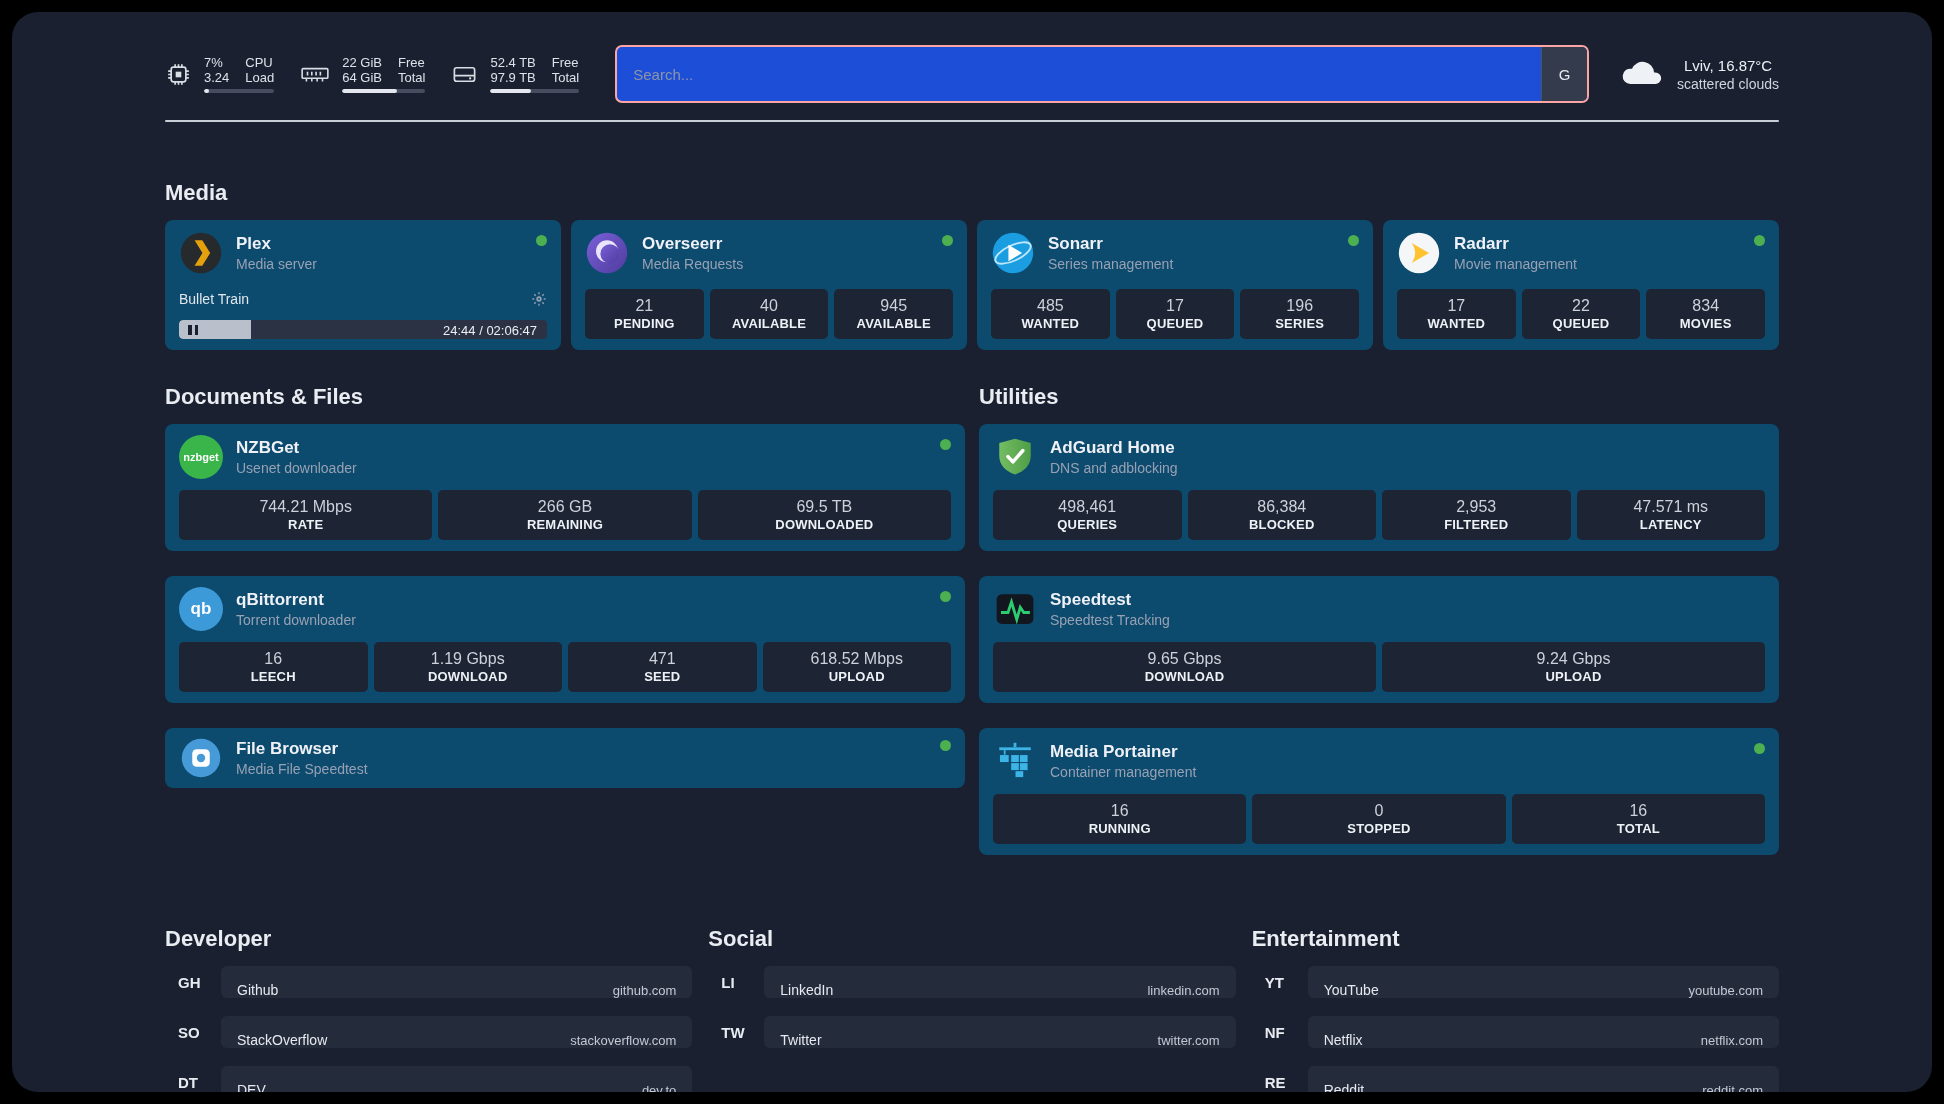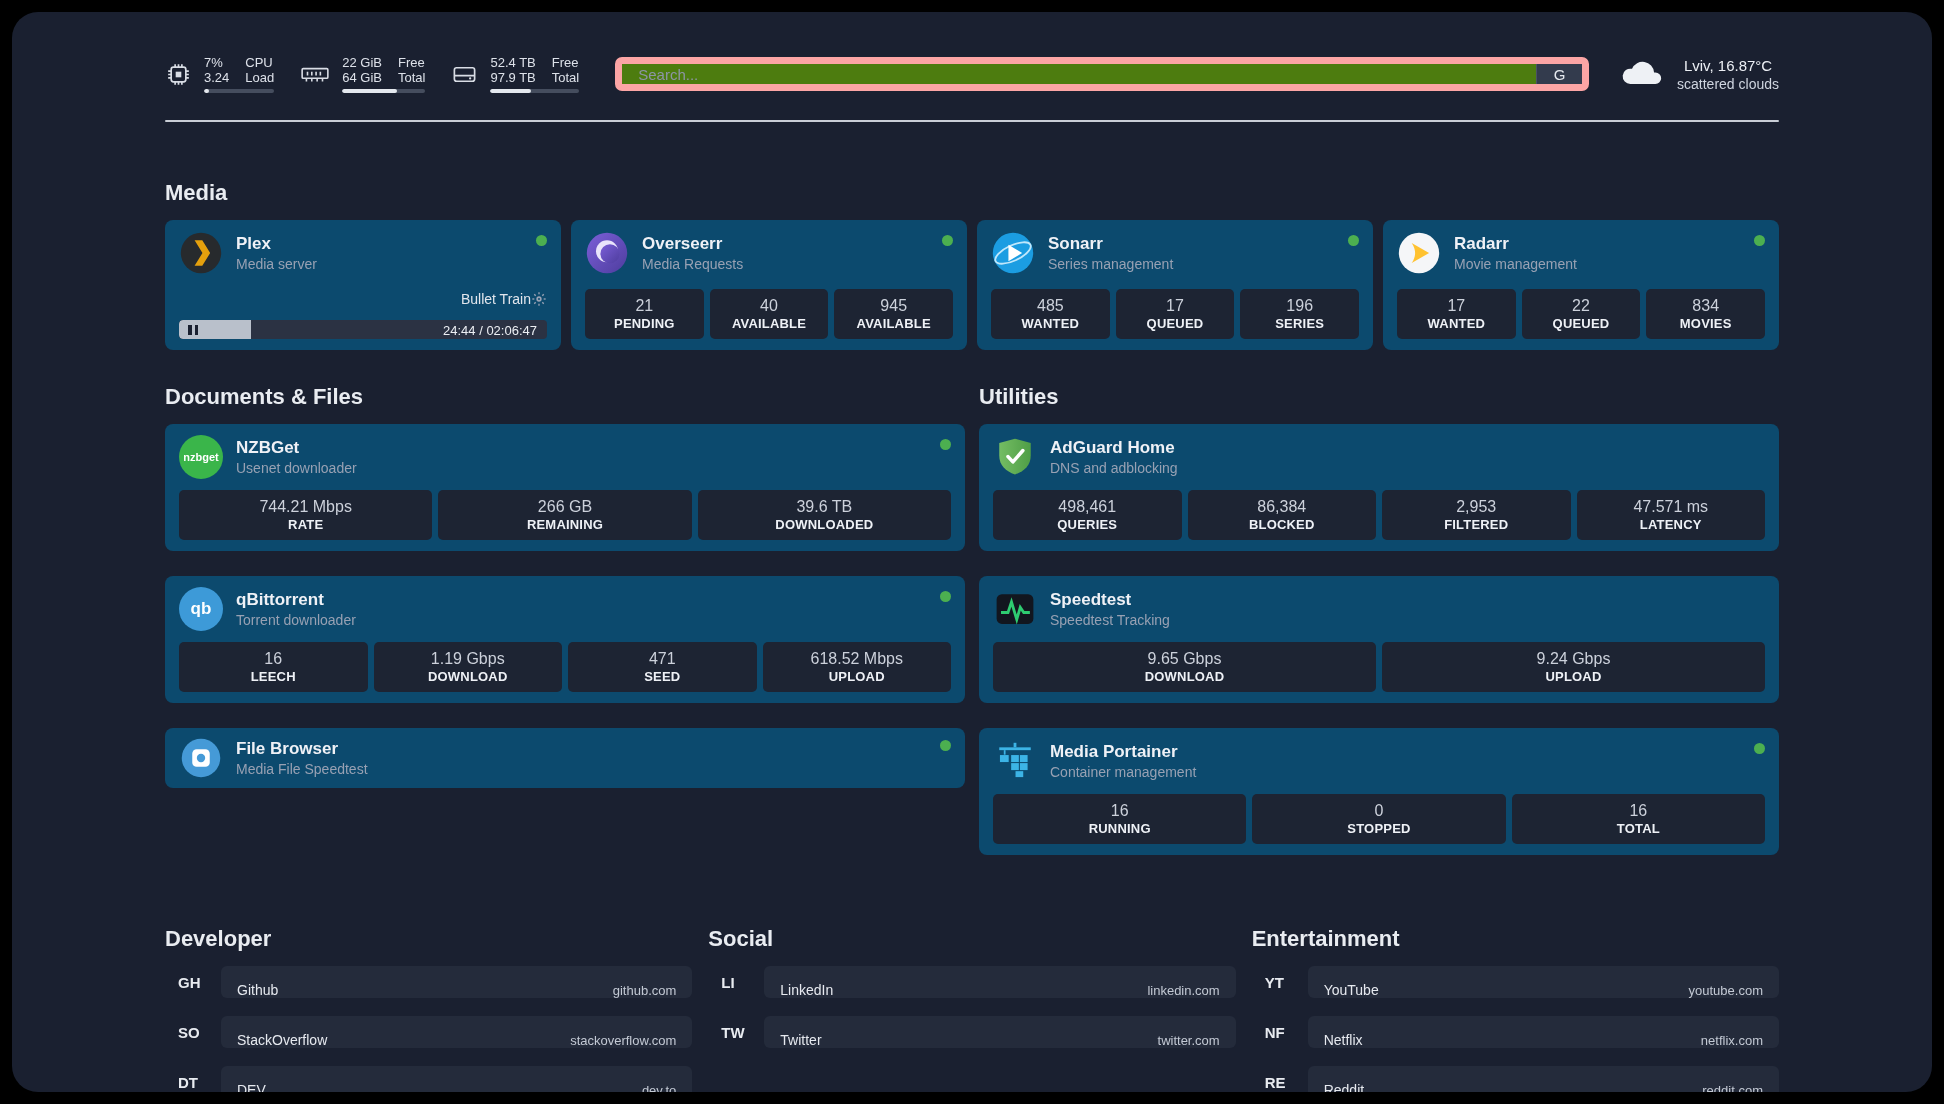--- a/index.html
+++ b/index.html
@@ -14,22 +14,22 @@
   .sys-widget { display: flex; align-items: center; gap: 12px; }
   .sys-icon { display: flex; align-items: center; }
   .sys-body { display: flex; flex-direction: column; gap: 4px; }
   .sys-text { display: flex; gap: 16px; }
   .sys-col { display: flex; flex-direction: column; }
   .sys-col span { font-size: 13px; line-height: 15px; color: #dde1e9; }
   .sys-bar { width: 100%; height: 4px; background: #454d5e; border-radius: 2px; overflow: hidden; }
   .sys-bar-fill { height: 100%; background: #e4e8ee; border-radius: 2px; }
 
   .search { flex: 1; margin: 0 30px 0 36px; }
-  .search-box { display: flex; height: 34px; border: 7px solid #fca5a5; border-radius: 7px;
-    overflow: hidden; background: #4d7c0f; }
+  .search-box { display: flex; height: 58px; border: 2px solid #fca5a5; border-radius: 7px;
+    overflow: hidden; background: #1d4ed8; }
   .search-box input { flex: 1; background: transparent; border: none; outline: none;
     color: #dfe3ea; font-size: 15px; padding: 0 16px; font-family: "Liberation Sans", sans-serif; }
   .search-box input::placeholder { color: #8d95a6; }
   .search-box button { width: 46px; background: #333b4d; border: none; border-left: 1px solid #4a5264;
     color: #e6e9ef; font-size: 15px; cursor: pointer; font-family: "Liberation Sans", sans-serif; }
 
   .weather { display: flex; align-items: center; gap: 12px; }
   .weather-text { display: flex; flex-direction: column; text-align: center; }
   .weather-loc { font-size: 15px; color: #eceff4; line-height: 19px; }
   .weather-cond { font-size: 14px; color: #cfd5df; line-height: 18px; }
@@ -51,21 +51,21 @@
   .app-sub { font-size: 14px; color: #98a1b3; line-height: 17px; }
   .status-dot { width: 11px; height: 11px; border-radius: 50%; background: #4caf50;
     margin-left: auto; align-self: flex-start; margin-top: 4px; flex: none; }
 
   .stat-row { display: flex; gap: 6px; margin-top: 11px; }
   .stat { flex: 1; background: #1d2433; border-radius: 5px; text-align: center; padding: 6px 4px 7px; }
   .stat-value { font-size: 16px; color: #ccd1db; line-height: 21px; }
   .stat-label { font-size: 13px; font-weight: 700; color: #eef1f6; line-height: 16px; letter-spacing: .2px; }
 
   
-  .np-row { display: flex; align-items: center; justify-content: flex-end; margin-top: 2px; }
+  .np-row { display: flex; align-items: center; justify-content: space-between; margin-top: 2px; }
   .np-title { font-size: 14px; color: #e2e6ed; }
   .gear { display: flex; cursor: pointer; }
   .progress-track { position: relative; height: 19px; background: #2b3243; border-radius: 4px;
     overflow: hidden; }
   .progress-fill { position: absolute; left: 0; top: 0; bottom: 0; background: #b9c0cb;
     border-radius: 4px 0 0 4px; display: flex; align-items: center; padding-left: 9px; }
   .pause { display: flex; gap: 3px; }
   .pause i { display: block; width: 3.5px; height: 10px; background: #1a2030; }
   .progress-time { position: absolute; right: 10px; top: 50%; transform: translateY(-50%);
     font-size: 13px; color: #eceff4; }
@@ -373,21 +373,21 @@
         <div class="stat-row">
           <div class="stat">
             <div class="stat-value">744.21 Mbps</div>
             <div class="stat-label">RATE</div>
           </div>
           <div class="stat">
             <div class="stat-value">266 GB</div>
             <div class="stat-label">REMAINING</div>
           </div>
           <div class="stat">
-            <div class="stat-value">39.6 TB</div>
+            <div class="stat-value">69.5 TB</div>
             <div class="stat-label">DOWNLOADED</div>
           </div>
         </div>
       </div>
 
       <div class="app-card">
         <div class="app-header">
           <span class="app-icon">
             <span class="icon-circle qb">
                 <span>qb</span>

